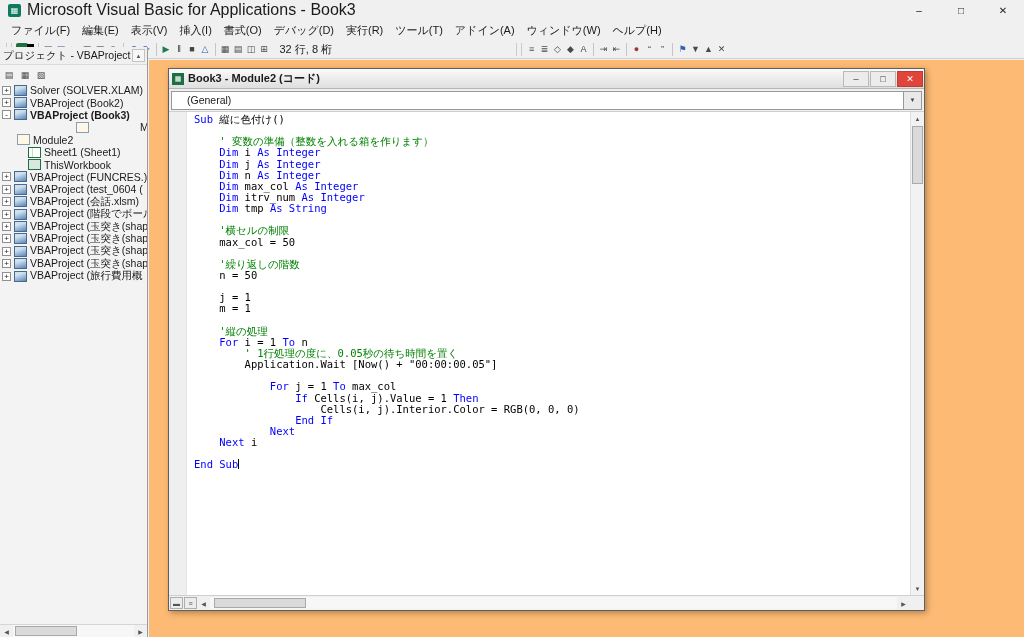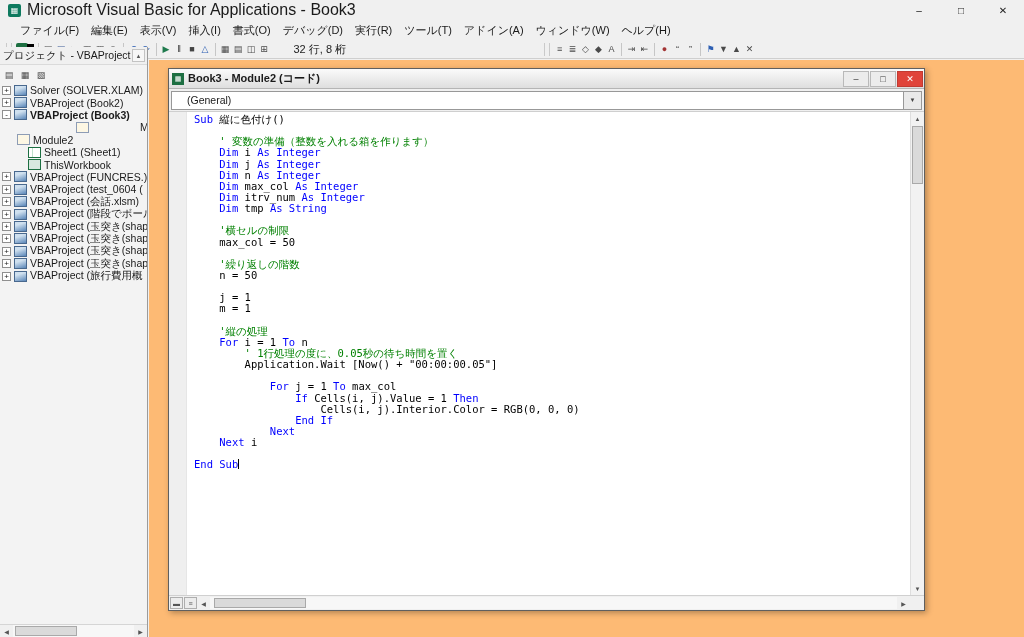--- a/index.html
+++ b/index.html
@@ -7,32 +7,32 @@
   .app{position:relative;width:1024px;height:637px;background:#f0f0f0;}
 
   
   .titlebar{position:absolute;left:0;top:0;width:100%;height:20px;display:flex;align-items:center;padding-left:8px;box-sizing:border-box;background:#f0f0f0;}
   .app-icon{width:13px;height:13px;margin-right:6px;background:#0e7a5f;color:#fff;font-size:8px;line-height:13px;text-align:center;border-radius:2px;}
   .title-text{font-size:16px;}
   .win-controls{position:absolute;right:0;top:0;height:20px;display:flex;}
   .win-btn{width:42px;height:20px;display:flex;align-items:center;justify-content:center;font-size:10px;color:#222;}
 
   
-  .menubar{position:absolute;top:20px;left:9px;height:20px;display:flex;align-items:center;padding-left:5px;}
+  .menubar{position:absolute;top:20px;left:0;height:20px;display:flex;align-items:center;padding-left:5px;}
   .menu-item{padding:2px 6px;font-size:11px;white-space:nowrap;}
 
   
   .toolbar{position:absolute;top:40px;left:0;width:100%;height:19px;display:flex;align-items:center;padding-left:3px;box-sizing:border-box;border-bottom:1px solid #cfcfcf;background:#f0f0f0;}
   .tb-handle{width:4px;height:13px;margin:0 3px;border-left:1px solid #cacaca;border-right:1px solid #cacaca;}
   .tb-group{display:flex;align-items:center;}
   .tb-btn{width:12px;height:15px;display:flex;align-items:center;justify-content:center;font-size:9px;color:#4a4a4a;margin:0 .5px;}
   .tb-btn.excel{background:#1d6f42;color:#fff;font-weight:bold;font-size:8px;width:12px;height:12px;border-radius:2px;}
   .tb-btn.caret{width:7px;font-size:6px;margin-left:-1px;}
   .tb-sep{width:1px;height:13px;background:#c6c6c6;margin:0 3px;}
-  .pos-text{margin:0 23px;white-space:nowrap;font-size:11px;color:#222;}
+  .pos-text{margin:0 9px;white-space:nowrap;font-size:11px;color:#222;}
   .tb-gap{width:172px;height:1px;}
 
   
   .project-panel{position:absolute;left:0;top:47px;width:148px;bottom:0;background:#f3f3f3;border-right:1px solid #9b9b9b;box-sizing:border-box;}
   .panel-header{height:17px;display:flex;align-items:center;padding:0 3px;border-bottom:1px solid #dadada;background:#f0f0f0;}
   .panel-title{font-size:10.5px;white-space:nowrap;}
   .panel-close{margin-left:auto;width:15px;height:15px;display:flex;align-items:center;justify-content:center;font-size:9px;color:#222;}
   .panel-tools{height:19px;display:flex;align-items:center;padding-left:1px;position:relative;}
   .ptool{width:16px;height:15px;display:flex;align-items:center;justify-content:center;font-size:9px;color:#4a4a4a;}
   .tree-scroll-up{position:absolute;right:2px;top:2px;width:13px;height:13px;border:1px solid #c3c3c3;background:#f7f7f7;font-size:6px;display:flex;align-items:center;justify-content:center;color:#555;box-sizing:border-box;}

